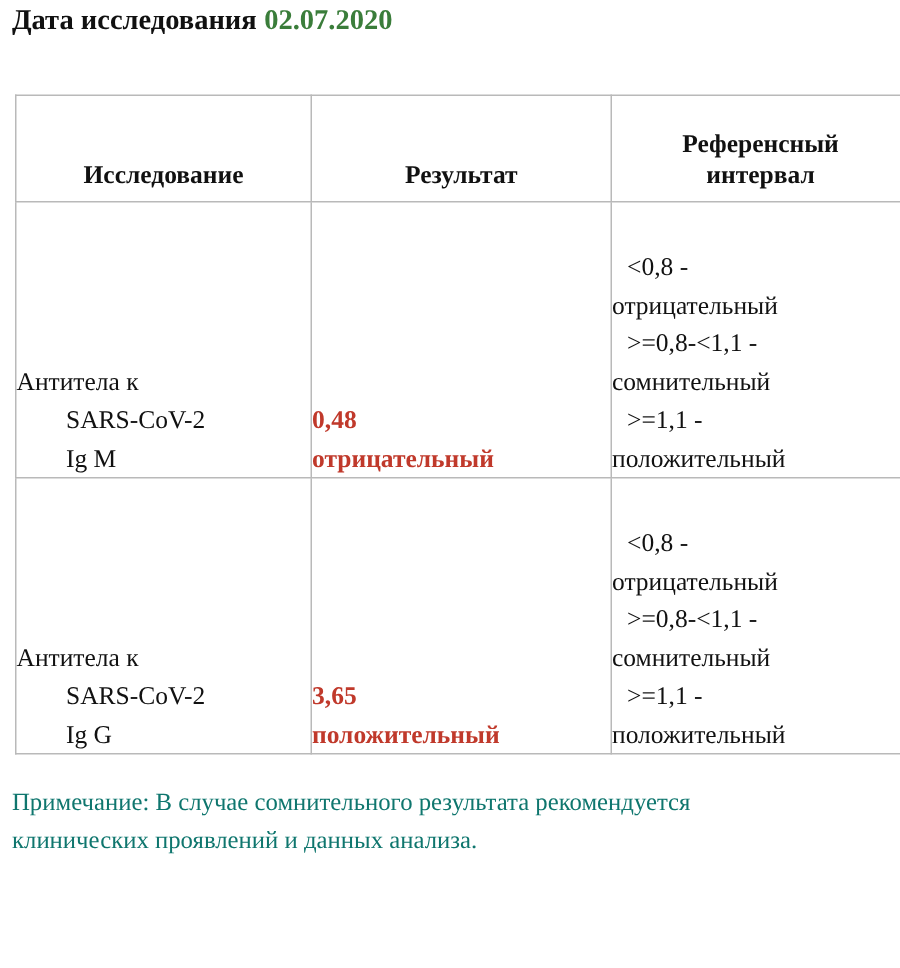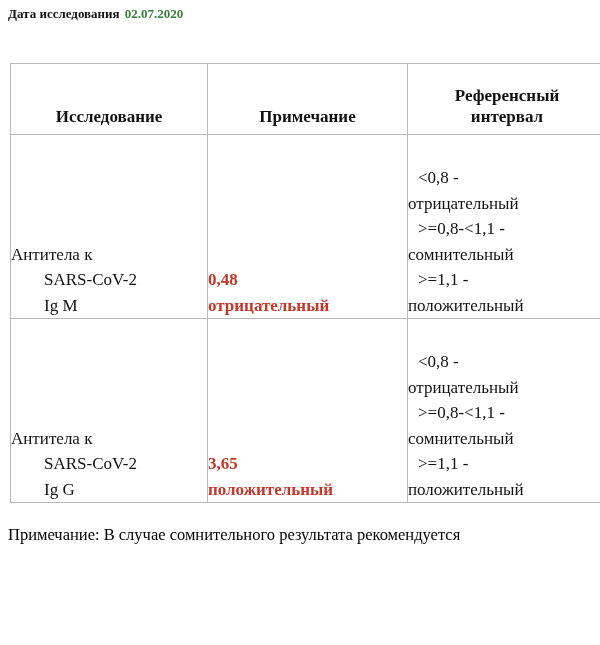--- a/index.html
+++ b/index.html
@@ -14,21 +14,21 @@
     color: #111111;
     overflow: hidden;
     position: relative;
   }
 
   
   .doc-header {
     position: absolute;
     left: 8px;
     top: 3px;
-    font-size: 13px;
+    font-size: 19px;
     font-weight: bold;
     line-height: 22px;
     white-space: nowrap;
   }
   .doc-header .label {
     color: #111111;
   }
   .doc-header .date {
     color: #3a7d3a;
     margin-left: 5px;
@@ -104,41 +104,41 @@
   .cell-ref .rl.ind { padding-left: 10px; }
 
   
   .footnote {
     position: absolute;
     left: 8px;
     top: 523px;
     width: 588px;
     font-size: 16.5px;
     line-height: 24.5px;
-    color: #000000;
+    color: #0f766e;
   }
   .footnote span { display: block; }
 </style>
 </head>
 <body>
 
 <div class="doc-header">
   <span class="label">Дата исследования</span><span class="date">02.07.2020</span>
 </div>
 
 <table class="result-table">
   <colgroup>
     <col class="c1">
     <col class="c2">
     <col class="c3">
   </colgroup>
   <thead>
     <tr>
       <th>Исследование</th>
-      <th>Примечание</th>
+      <th>Результат</th>
       <th class="ref-head">
         <span>Референсный</span><br>
         <span>интервал</span>
       </th>
     </tr>
   </thead>
   <tbody>
     <tr>
       <td class="cell-study">
         <span class="line-1">Антитела к</span>
@@ -175,13 +175,14 @@
         <span class="rl">сомнительный</span>
         <span class="rl ind">&gt;=1,1 -</span>
         <span class="rl">положительный</span>
       </td>
     </tr>
   </tbody>
 </table>
 
 <div class="footnote">
   <span>Примечание: В случае сомнительного результата рекомендуется</span>
+  <span>клинических проявлений и данных анализа.</span>
 </div>
 
 </body></html>

